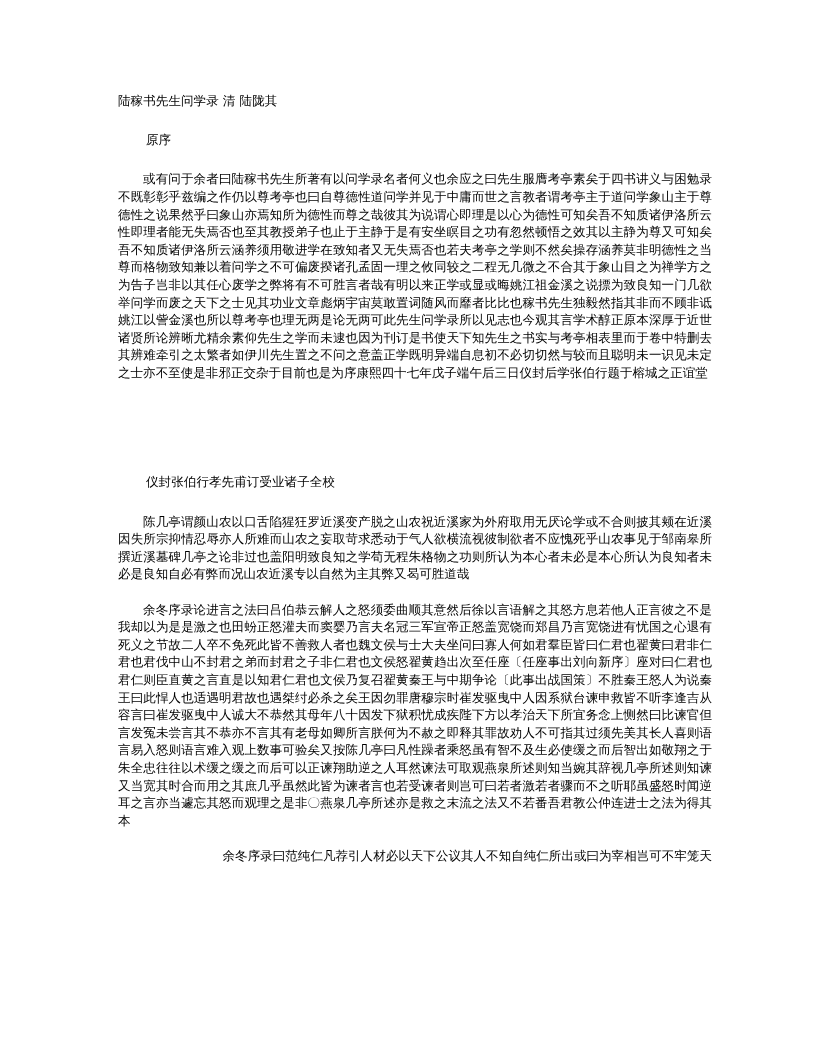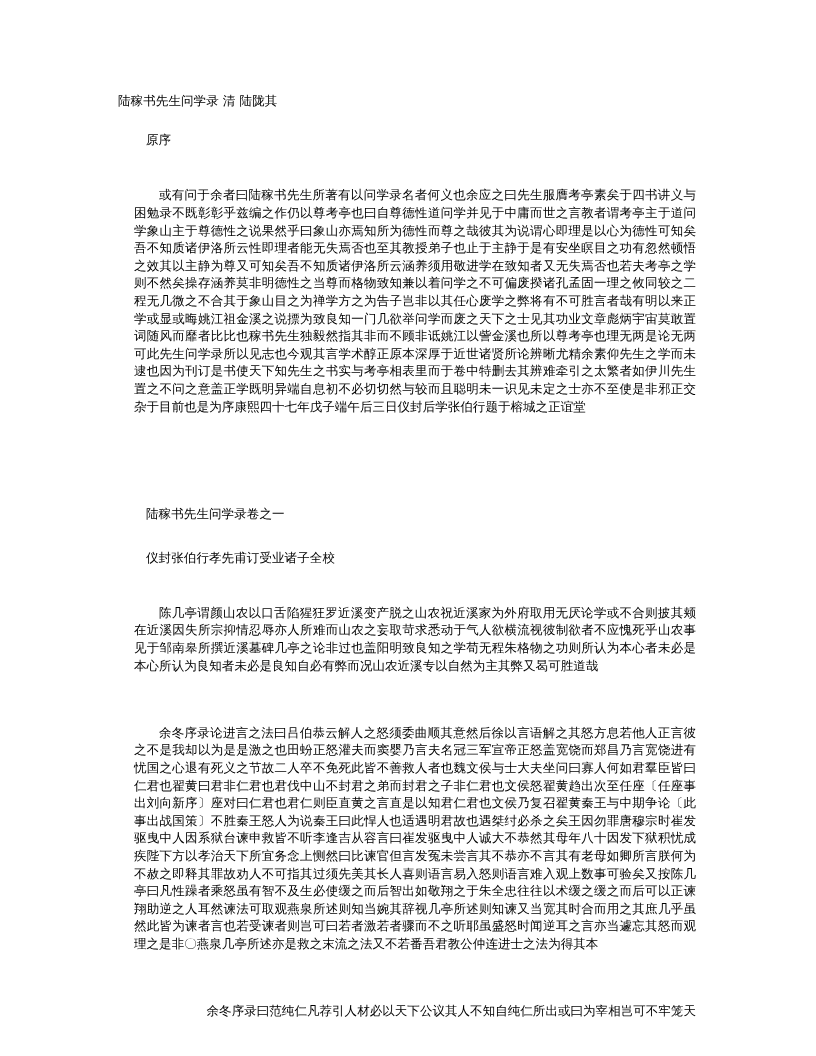--- a/index.html
+++ b/index.html
@@ -42,21 +42,21 @@
     line-height: 17.6px;
     letter-spacing: 0.1px;
     margin: 4px;
     padding-left: 24px;
     white-space: nowrap;
   }
   p.para {
     font-size: 12.5px;
     line-height: 17.6px;
     letter-spacing: 0.05px;
-    margin: 16px;
+    margin: 0;
     text-align: justify;
     text-justify: inter-character;
     text-indent: 25px;
     word-break: break-all;
     overflow-wrap: break-word;
   }
   p.para.last-free {
     text-align: right;
   }
   .gap-sm { height: 17.6px; }
@@ -73,21 +73,20 @@
     <div class="gap-sm"></div>
 
     <div class="heading">原序</div>
 
     <div class="gap-sm"></div>
 
     <p class="para">或有问于余者曰陆稼书先生所著有以问学录名者何义也余应之曰先生服膺考亭素矣于四书讲义与困勉录不既彰彰乎兹编之作仍以尊考亭也曰自尊德性道问学并见于中庸而世之言教者谓考亭主于道问学象山主于尊德性之说果然乎曰象山亦焉知所为德性而尊之哉彼其为说谓心即理是以心为德性可知矣吾不知质诸伊洛所云性即理者能无失焉否也至其教授弟子也止于主静于是有安坐瞑目之功有忽然顿悟之效其以主静为尊又可知矣吾不知质诸伊洛所云涵养须用敬进学在致知者又无失焉否也若夫考亭之学则不然矣操存涵养莫非明德性之当尊而格物致知兼以着问学之不可偏废揆诸孔孟固一理之攸同较之二程无几微之不合其于象山目之为禅学方之为告子岂非以其任心废学之弊将有不可胜言者哉有明以来正学或显或晦姚江祖金溪之说摽为致良知一门几欲举问学而废之天下之士见其功业文章彪炳宇宙莫敢置词随风而靡者比比也稼书先生独毅然指其非而不顾非诋姚江以訾金溪也所以尊考亭也理无两是论无两可此先生问学录所以见志也今观其言学术醇正原本深厚于近世诸贤所论辨晰尤精余素仰先生之学而未逮也因为刊订是书使天下知先生之书实与考亭相表里而于卷中特删去其辨难牵引之太繁者如伊川先生置之不问之意盖正学既明异端自息初不必切切然与较而且聪明未一识见未定之士亦不至使是非邪正交杂于目前也是为序康熙四十七年戊子端午后三日仪封后学张伯行题于榕城之正谊堂</p>
 
     <div class="gap-xl"></div>
 
-    <div class="heading">陆稼书先生问学录卷之一</div>
 
     <div class="gap-sm"></div>
 
     <div class="heading">仪封张伯行孝先甫订受业诸子全校</div>
 
     <div class="gap-sm"></div>
 
     <p class="para">陈几亭谓颜山农以口舌陷猩狂罗近溪变产脱之山农祝近溪家为外府取用无厌论学或不合则披其颊在近溪因失所宗抑情忍辱亦人所难而山农之妄取苛求悉动于气人欲横流视彼制欲者不应愧死乎山农事见于邹南皋所撰近溪墓碑几亭之论非过也盖阳明致良知之学苟无程朱格物之功则所认为本心者未必是本心所认为良知者未必是良知自必有弊而况山农近溪专以自然为主其弊又曷可胜道哉</p>
 
     <div class="gap-sm"></div>

